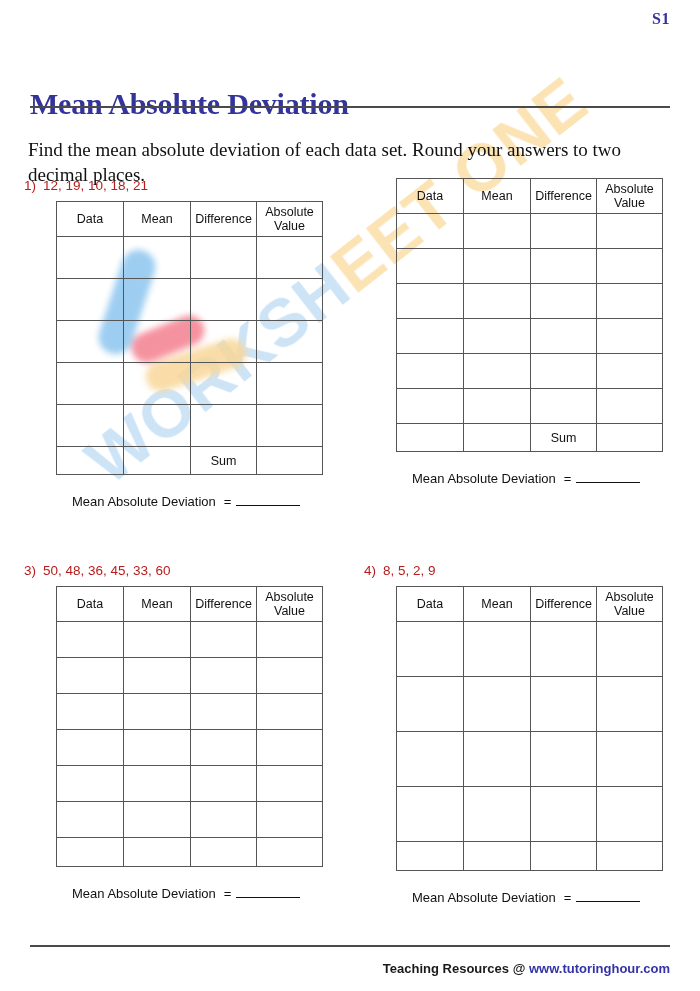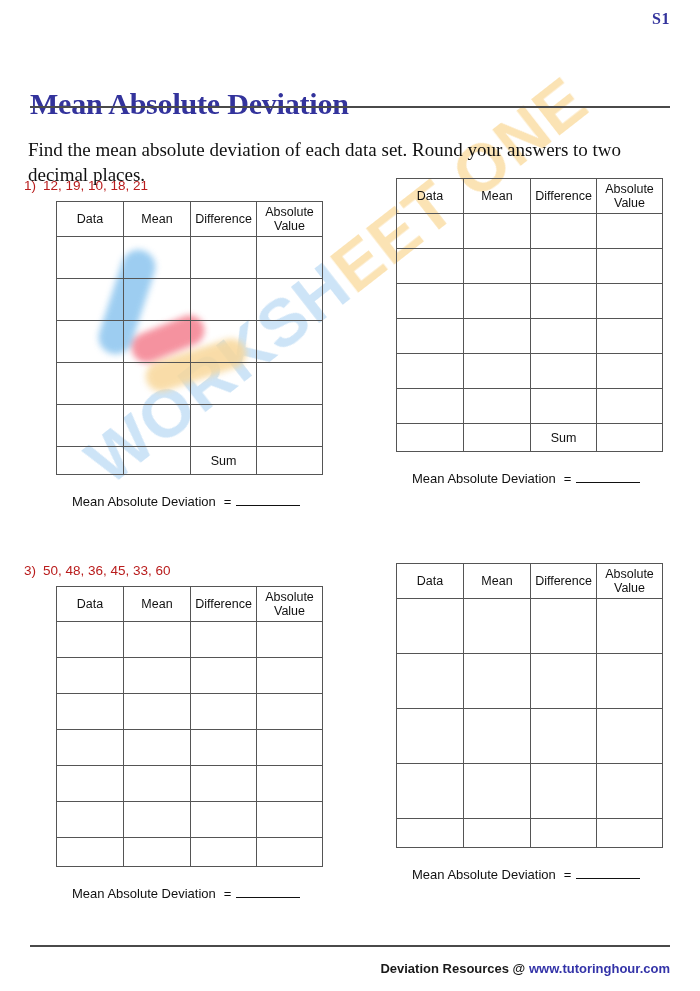--- a/index.html
+++ b/index.html
@@ -417,20 +417,23 @@
           <td class="blank"></td>
         </tr>
       </tbody>
     </table>
     <div class="mad-line">
       <span>Mean Absolute Deviation</span><span class="eq">=</span><span class="blank-rule"></span>
     </div>
   </div>
 
   <div class="problem prob-4">
+    <div class="prob-head">
+      <span class="prob-num">4)</span><span>8, 5, 2, 9</span>
+    </div>
     <table class="mad">
       <colgroup>
           <col class="c-data">
           <col class="c-mean">
           <col class="c-diff">
           <col class="c-abs">
         </colgroup>
       <thead>
         <tr>
           <th>Data</th>
@@ -472,16 +475,16 @@
         </tr>
       </tbody>
     </table>
     <div class="mad-line">
       <span>Mean Absolute Deviation</span><span class="eq">=</span><span class="blank-rule"></span>
     </div>
   </div>
 
   <div id="footer-rule"></div>
   <div id="footer">
-    <span>Deviation Resources @ </span><span class="url">www.tutoringhour.com</span>
+    <span>Teaching Resources @ </span><span class="url">www.tutoringhour.com</span>
   </div>
 
 </div>
 
 </body></html>

